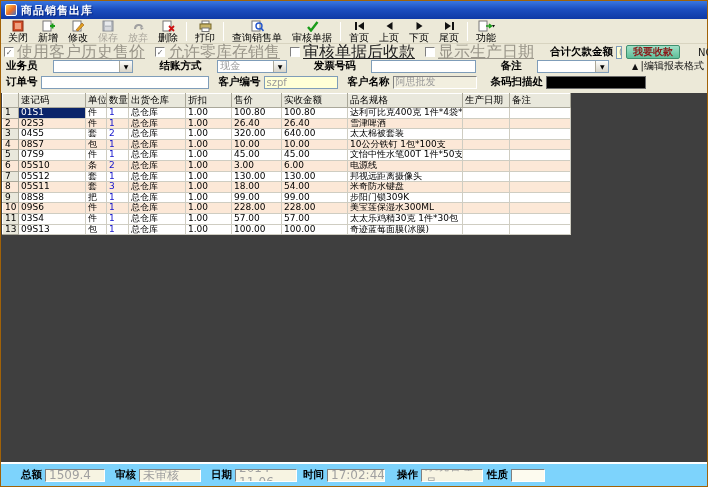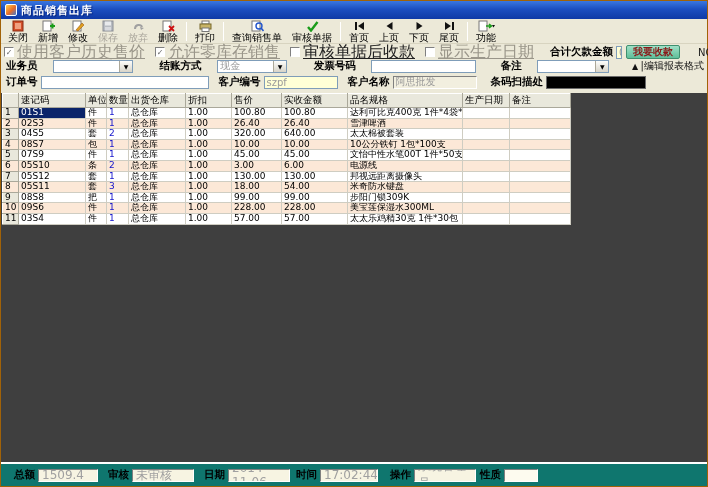--- a/index.html
+++ b/index.html
@@ -66,22 +66,22 @@
   table.grid th { height:11px; background:#e9e8dc; border:1px solid #aaa89a; border-top-color:#fff; border-left-color:#fff;
     font-weight:normal; font-size:9.5px; text-align:left; padding:0 2px; white-space:nowrap; overflow:hidden; color:#000; }
   table.grid td { height:9.6px; line-height:9.6px; border:1px solid #cfcdc2; padding:0 2px;
     white-space:nowrap; overflow:hidden; color:#000; }
   table.grid tr.alt td { background:#fce8d7; }
   table.grid td.rownum { background:#e9e8dc; border-color:#aaa89a; border-top-color:#fff; border-left-color:#fff; }
   table.grid td.qty { color:#1414cc; }
   table.grid td.sel { background:#0a246a; color:#fff; }
 
   
-  .statusbar { height:24px; background:#0f766e; border-top:2px solid #fff; box-shadow:0 -3px 0 #2e2e2e;
-    display:flex; align-items:center; flex:0 0 auto; padding:0 11px; }
+  .statusbar { height:24px; background:#7dd3fc; border-top:2px solid #fff; box-shadow:0 -3px 0 #2e2e2e;
+    display:flex; align-items:center; flex:0 0 auto; padding:0 18px; }
   .statusbar .sf { background:#f7f4e2; border:1px solid; border-color:#808080 #fff #fff #808080;
     height:13px; font-size:12px; color:#a0a0a0; padding:0 3px; display:inline-flex; align-items:center; overflow:hidden; }
   .statusbar .sf.light { background:#fdfbef; }
   svg { display:block; }
 </style>
 </head>
 <body>
 
 <div class="window">
 
@@ -452,20 +452,33 @@
             <td>件</td>
             <td class="qty">1</td>
             <td>总仓库</td>
             <td>1.00</td>
             <td>57.00</td>
             <td>57.00</td>
             <td>太太乐鸡精30克 1件*30包</td>
             <td></td>
             <td></td>
           </tr>
+          <tr>
+            <td class="rownum">13</td>
+            <td>09S13</td>
+            <td>包</td>
+            <td class="qty">1</td>
+            <td>总仓库</td>
+            <td>1.00</td>
+            <td>100.00</td>
+            <td>100.00</td>
+            <td>奇迹蓝莓面膜(冰膜)</td>
+            <td></td>
+            <td></td>
+          </tr>
         </tbody>
     </table>
   </div>
 
   <div class="statusbar">
     <span class="lbl bold" style="margin-left:2px;">总额</span>
     <span class="sf" style="width:60px;">1509.4</span>
     <span class="lbl bold" style="margin-left:10px;">审核</span>
     <span class="sf" style="width:62px;">未审核</span>
     <span class="lbl bold" style="margin-left:10px;">日期</span>

